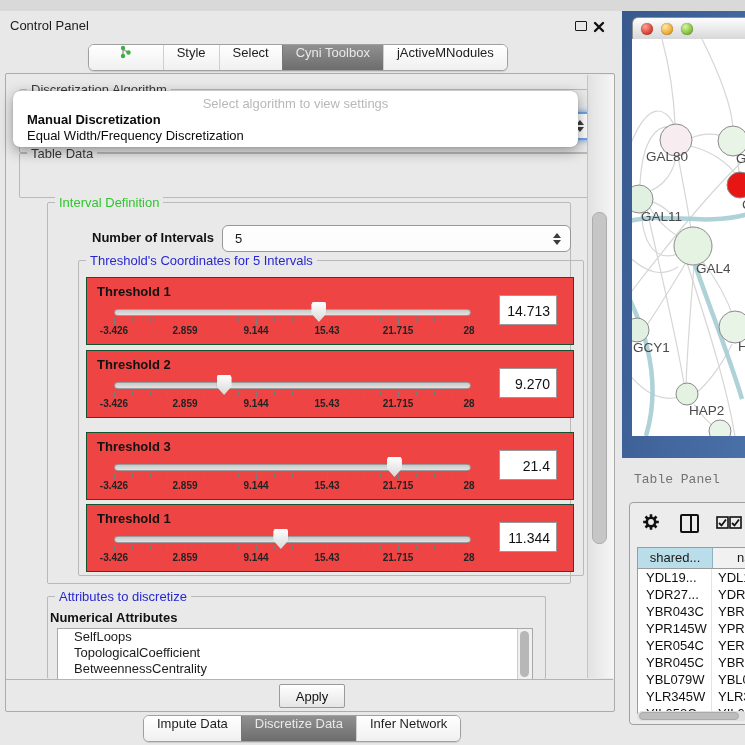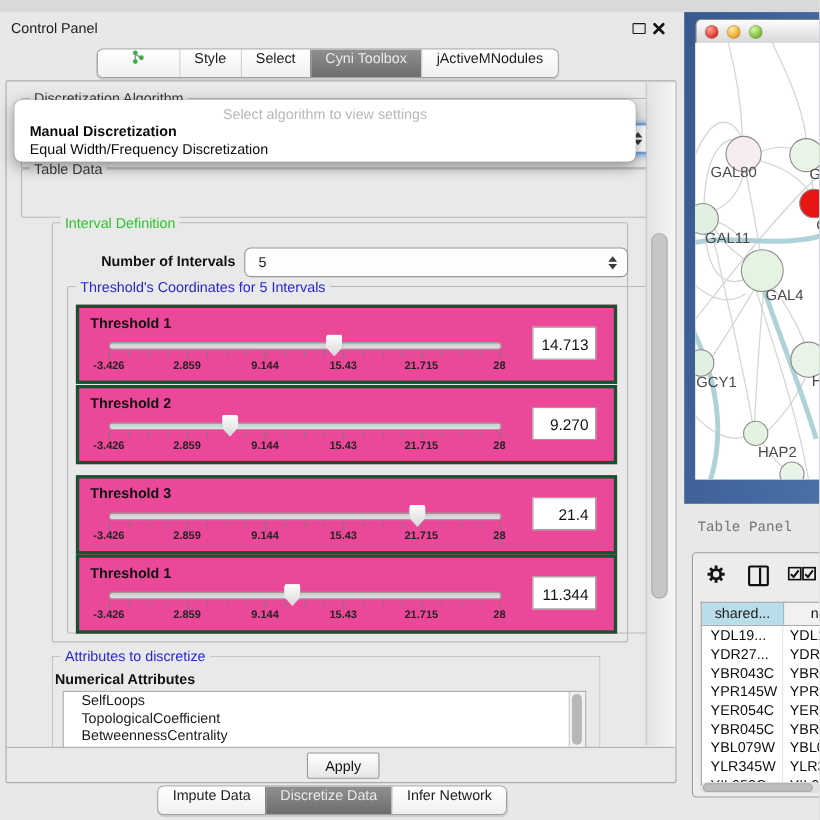--- a/index.html
+++ b/index.html
@@ -41,21 +41,21 @@
   .combo.focused{border:2px solid #6ea3e0;box-shadow:0 0 5px 1px #7fb0e8;}
 
   
   .popup{left:13px;top:80px;width:565px;height:56px;background:#ffffff;border-radius:7px;
          box-shadow:0 4px 14px rgba(0,0,0,.38),0 0 1px rgba(0,0,0,.35);z-index:50;}
   .popup .placeholder{position:absolute;left:0;right:0;top:5px;text-align:center;color:#b8b8b8;font-size:13px;}
   .popup .opt{position:absolute;left:3px;right:3px;height:16px;font-size:13px;color:#0c0c0c;padding-left:11px;line-height:16px;}
   .popup .opt.bold{font-weight:bold;}
 
   
-  .thr-panel{position:absolute;left:61px;width:486px;height:66px;background:#ec4899;border:3px solid #14532d;}
+  .thr-panel{position:absolute;left:61px;width:486px;height:66px;background:#ef4444;border:1px solid #14532d;}
   .thr-label{position:absolute;left:10px;top:6px;font-size:13px;font-weight:bold;color:#111;}
   .thr-track{position:absolute;left:27px;top:31px;width:355px;height:5px;border:1px solid #9b9b9b;
              border-radius:4px;background:linear-gradient(#c9c9c9,#e2e2e2);}
   .thr-thumb{position:absolute;top:24px;width:15px;height:20px;
              background:linear-gradient(#fefefe,#d8d8d8);
              clip-path:polygon(8% 0,92% 0,100% 12%,100% 58%,50% 100%,0 58%,0 12%);
              filter:drop-shadow(0 0 1px #777);}
   .tick{position:absolute;width:1px;background:#7b7b7b;}
   .tick-label{position:absolute;top:47px;transform:translateX(-50%);font-size:10px;font-weight:bold;color:#232323;white-space:nowrap;}
   .thr-value{position:absolute;left:412px;top:17px;width:58px;height:30px;background:#fff;
@@ -165,21 +165,21 @@
       <span class="legend green">Interval Definition</span>
       <div class="abs" style="left:44px;top:27px;font-size:13px;font-weight:bold;color:#111;">Number of Intervals</div>
       <div class="combo" style="left:174px;top:22px;width:347px;height:25px;">
         <span class="txt">5</span>
         <div class="spinner">
             <span class="up"></span>
             <span class="dn"></span>
           </div>
       </div>
 
-      <div class="group" style="left:13px;top:57px;width:504px;height:314px;padding-left:28px;">
+      <div class="group" style="left:30px;top:57px;width:504px;height:314px;">
         <span class="legend blue">Threshold's Coordinates for 5 Intervals</span>
         <div id="thresholds">
             <div class="thr-panel" style="left: 7px; top: 16px;">
               <div class="thr-label">Threshold 1</div>
               <div class="thr-track"></div>
               <div class="tick" style="left: 27px; top: 40px; height: 7px;"></div>
               <div class="tick-label" style="left: 27px;">-3.426</div>
               <div class="tick" style="left: 44.75px; top: 40px; height: 4px;"></div>
               <div class="tick" style="left: 62.5px; top: 40px; height: 4px;"></div>
               <div class="tick" style="left: 80.25px; top: 40px; height: 4px;"></div>

